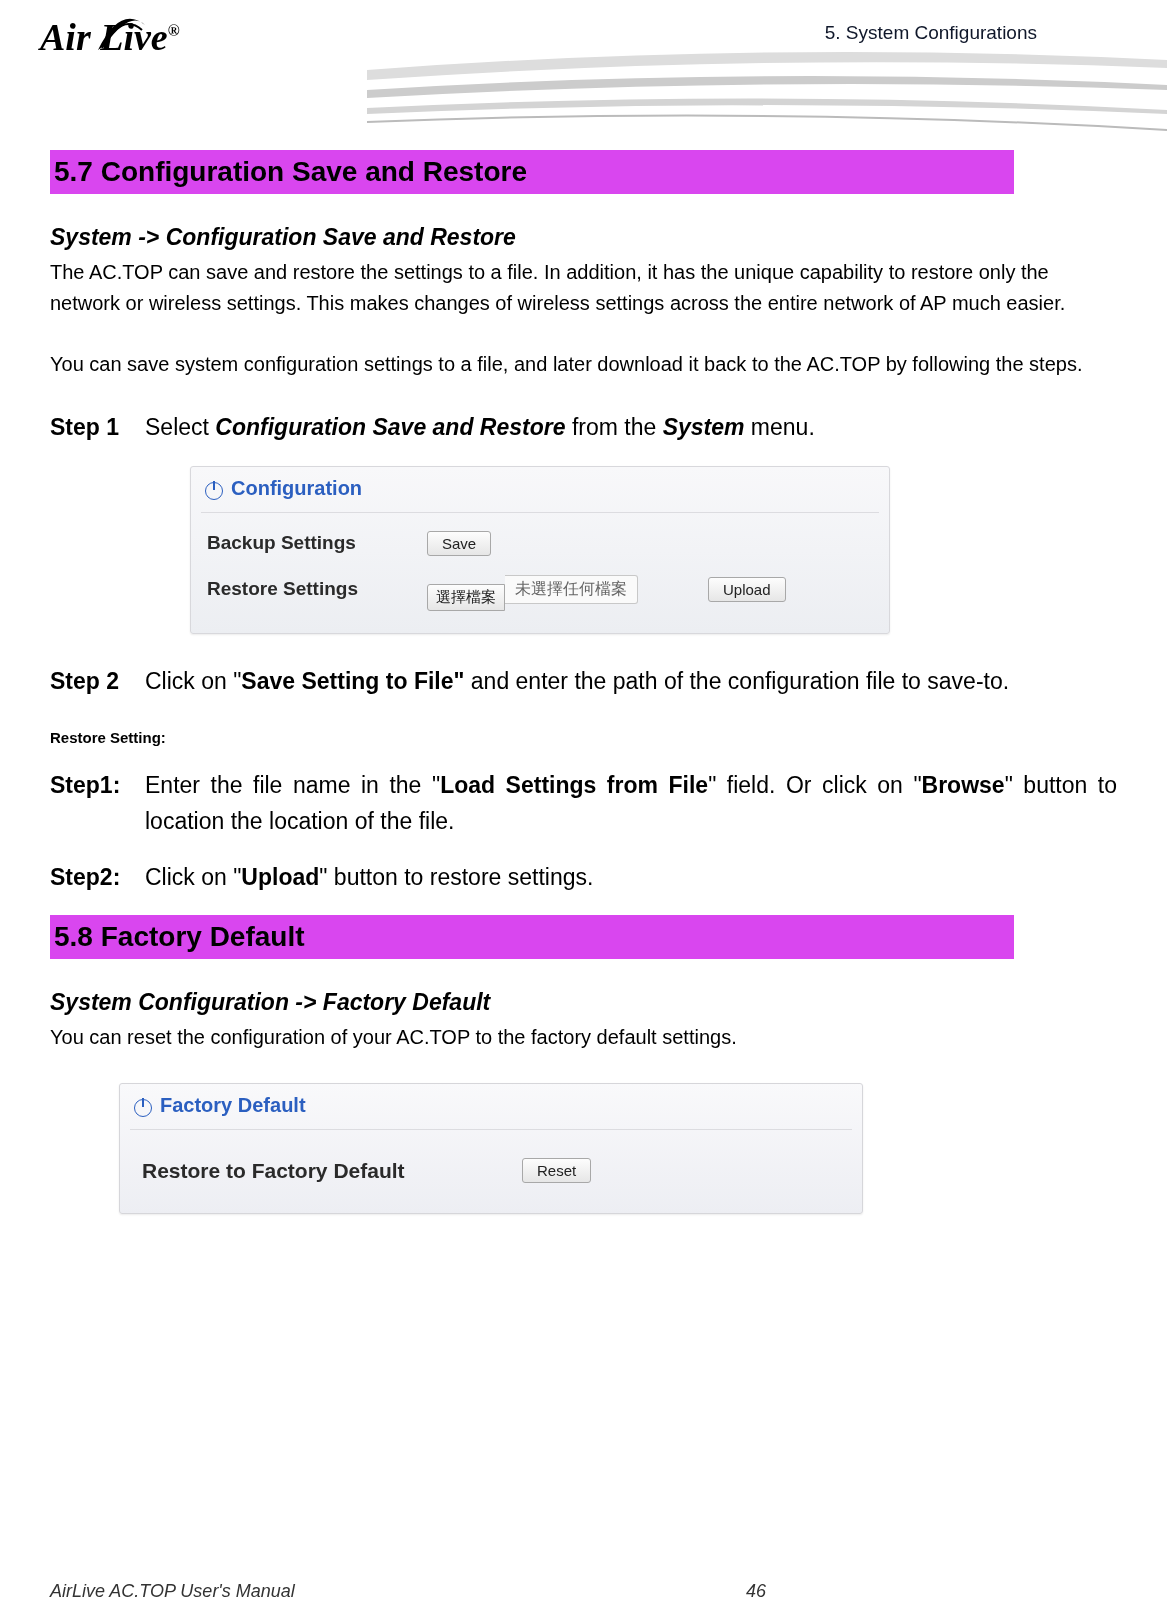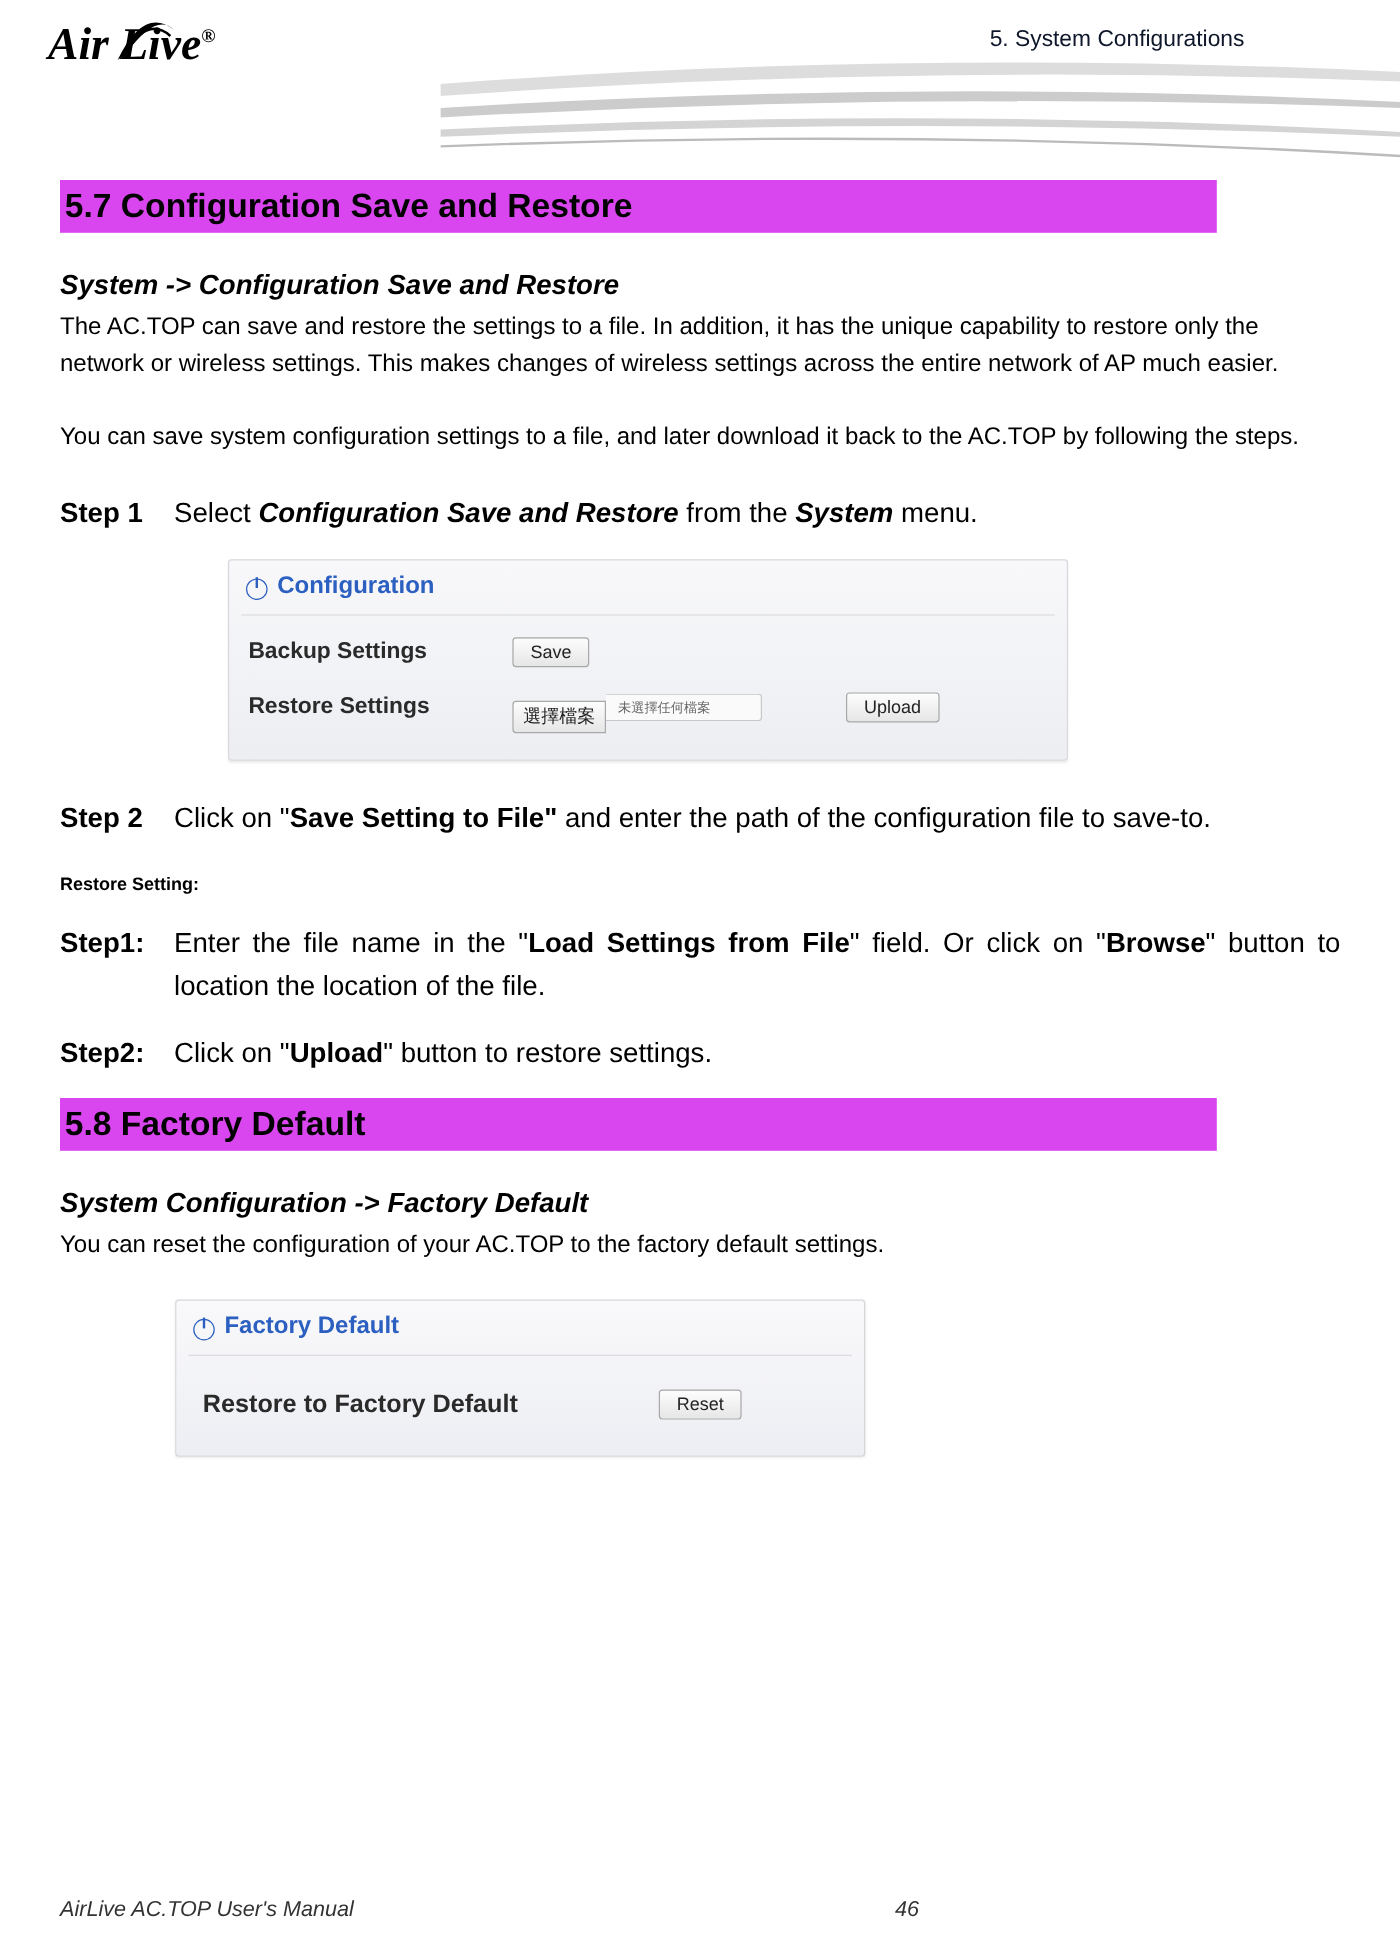--- a/index.html
+++ b/index.html
@@ -175,32 +175,32 @@
       padding: 3px 8px;
       font-size: 15px;
       color: #222;
       cursor: pointer;
       margin-top: 16px;
     }
     .file-status {
       border: 1px solid #c8c8c8;
       border-left: none;
       padding: 3px 10px;
-      font-size: 11px;
+      font-size: 16px;
       color: #666;
       background: #fafafa;
       border-radius: 0 3px 3px 0;
       min-width: 130px;
     }
     .upload-wrap {
       margin-left: 70px;
     }
     .panel-2 {
-      margin: 28px 0 0 96px;
-      width: 575px;
+      margin: 28px 0 0 69px;
+      width: 744px;
       background: linear-gradient(#f9f9fb, #edeef3);
       border: 1px solid #d6d6da;
       border-radius: 3px;
       box-shadow: 0 1px 2px rgba(0,0,0,0.08);
     }
     .panel-2 .panel-body {
       padding: 28px 22px 30px 22px;
     }
     .panel-2 .panel-field-label {
       width: 380px;

